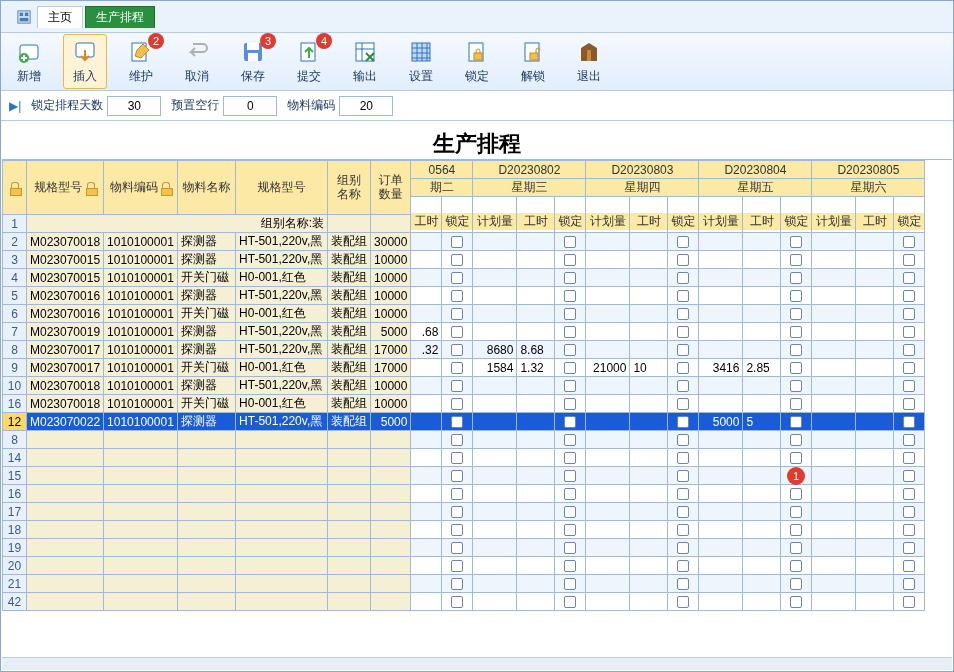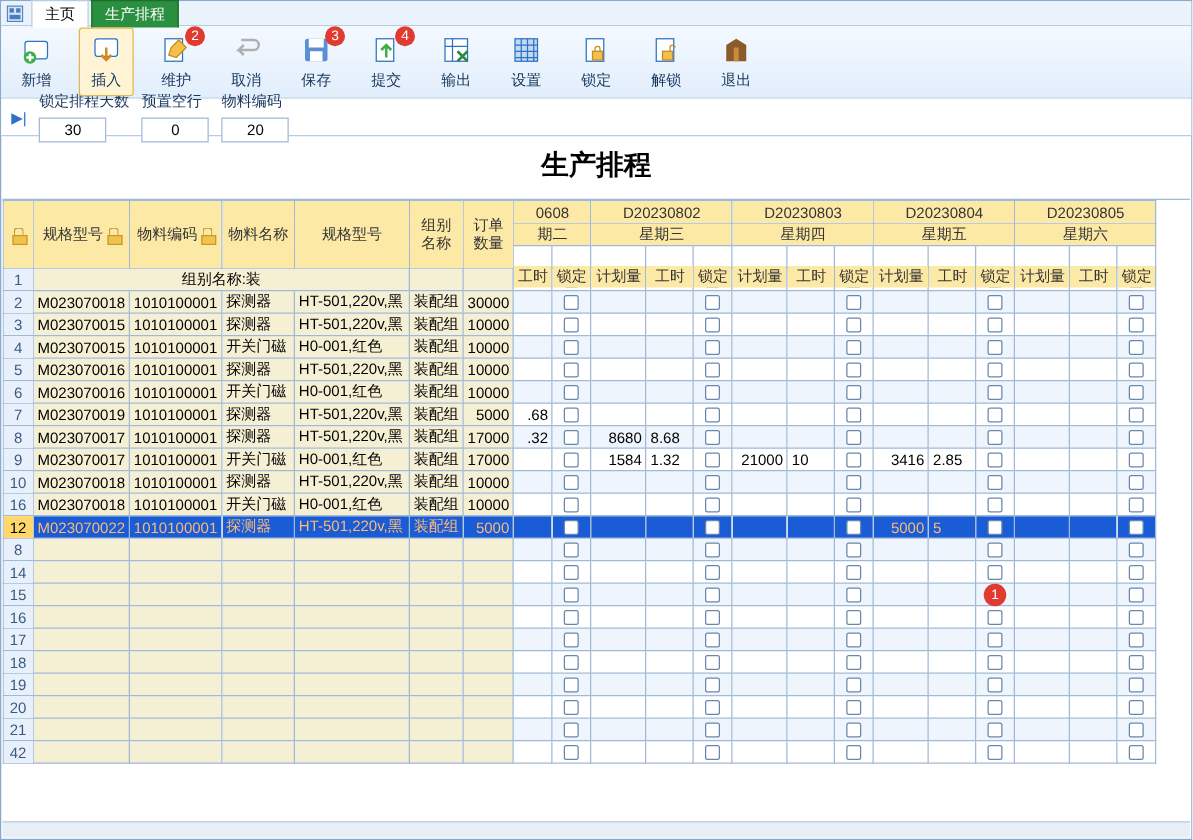--- a/index.html
+++ b/index.html
@@ -1,46 +1,46 @@
 <!DOCTYPE html>
 <html><head>
 <meta charset="utf-8">
 <style>
 * { box-sizing: border-box; margin: 0; padding: 0; }
 body { font-family: "Microsoft YaHei", SimSun, sans-serif; font-size: 12px; background: #fff; overflow: hidden; }
 .app { width: 954px; height: 672px; border: 1px solid #8aa8cc; position: relative; }
 
-.tabbar { height: 20px; background: #eaf2fb; border-bottom: 1px solid #b8cce0; display: flex; align-items: center; padding-left: 4px; gap: 2px; }
+.tabbar { height: 32px; background: #eaf2fb; border-bottom: 1px solid #b8cce0; display: flex; align-items: center; padding-left: 16px; gap: 2px; }
 .tabbar .icon-app { width: 14px; height: 14px; display: inline-block; margin-right: 4px; }
 .tab { padding: 2px 10px; font-size: 12px; border: 1px solid #b8cce0; border-bottom: none; background: #fff; cursor: pointer; }
 .tab.active { background: #2a8f3f; color: #fff; border-color:#1f6d2e; }
 
 .toolbar { height: 58px; background: linear-gradient(#f4f9ff,#e2eefc); border-bottom: 1px solid #b8cce0; display: flex; align-items: center; padding: 0 6px; gap: 12px; }
 .tbtn { display: flex; flex-direction: column; align-items: center; width: 44px; cursor: pointer; position: relative; padding:3px 0; border:1px solid transparent; border-radius:3px;}
 .tbtn.sel{ background:#fff3d6; border-color:#e0b94f;}
 .tbtn .ticon { width: 28px; height: 28px; display:flex; align-items:center; justify-content:center; }
 .tbtn .tlabel { font-size: 12px; color:#16365c; margin-top:2px;}
 .badge { position:absolute; top:-2px; right:-2px; min-width:16px; height:16px; background:#e13a30; color:#fff; border-radius:8px; font-size:11px; display:flex; align-items:center; justify-content:center; padding:0 3px;}
 
 .parambar { height: 30px; background:#fff; border-bottom:1px solid #b8cce0; display:flex; align-items:center; padding:0 8px; gap:10px; color:#16365c;}
-.parambar .pgroup{display:flex;align-items:flex-start;gap:4px;flex-direction:column;}
+.parambar .pgroup{display:flex;align-items:center;gap:4px;}
 .parambar input{ width:54px; height:20px; border:1px solid #9fb9d6; text-align:center; font-size:12px;}
 .titlebar{ text-align:center; font-size:22px; font-weight:bold; padding:8px 0 10px; }
 
 .gridwrap{ position:absolute; left:1px; right:1px; bottom:14px; top:158px; overflow:auto; border-top:1px solid #9fb9d6;}
 .grid{ border-collapse:collapse; table-layout:fixed; }
 .grid th,.grid td{ border:1px solid #9fb9d6; font-size:12px; height:18px; padding:0 3px; overflow:hidden; white-space:nowrap; text-overflow:ellipsis;}
 .grid th{ background:#fde9a6; font-weight:normal; text-align:center; color:#333; position:sticky; }
 .grid th.h1{ top:0; z-index:6; }
 .grid th.h2{ top:18px; z-index:5; }
 .grid th.h3{ top:52px; z-index:4; }
 .rownum{ width:22px; text-align:center; background:#e8f1fb; color:#3b5a82; position:sticky; left:0; z-index:3;}
 .fz{ background:#f5efd4;}
 .grid tr.even td:not(.rownum):not(.fz){ background:#eef5fd;}
-.grid tr.sel td{ background:#1a5bd6 !important; color:#fdba74; }
+.grid tr.sel td{ background:#1a5bd6 !important; color:#ffffff; }
 .grid tr.sel td.rownum{ background:#ffd76b !important; color:#000;}
 .chk{ width:12px;height:12px;border:1px solid #6a86ac;border-radius:2px;display:inline-block;vertical-align:middle;background:#fff;}
 .grid .dcell{ text-align:right; }
 .grid .dcell-left{ text-align:left; }
 .lockico{width:10px;height:12px;display:inline-block;vertical-align:middle;}
 .lockico::before{content:"";display:block;width:6px;height:5px;border:1px solid #c49a2e;border-bottom:none;border-radius:3px 3px 0 0;margin:0 auto;}
 .lockico::after{content:"";display:block;width:10px;height:6px;background:#f2c24b;border:1px solid #c49a2e;}
 
 .hscroll{position:absolute;left:1px;right:1px;bottom:1px;height:13px;background:#e8eef6;border-top:1px solid #b8cce0;}
 .callout{position:absolute; width:18px;height:18px;background:#e13a30;color:#fff;border-radius:9px;display:flex;align-items:center;justify-content:center;font-size:11px;z-index:20;}
@@ -218,21 +218,21 @@
 </colgroup>
 <thead>
 <tr>
   <th class="h1" rowspan="3"><span class="lockico"></span></th>
   <th class="h1" rowspan="3"><span>规格型号</span> <span class="lockico"></span></th>
   <th class="h1" rowspan="3"><span>物料编码</span> <span class="lockico"></span></th>
   <th class="h1" rowspan="3">物料名称</th>
   <th class="h1" rowspan="3">规格型号</th>
   <th class="h1" rowspan="3" style="line-height:1.1;">组别<br>名称</th>
   <th class="h1" rowspan="3" style="line-height:1.1;">订单<br>数量</th>
-  <th class="h1" colspan="2">0608</th>
+  <th class="h1" colspan="2">0564</th>
   <th class="h1" colspan="3">D20230802</th>
   <th class="h1" colspan="3">D20230803</th>
   <th class="h1" colspan="3">D20230804</th>
   <th class="h1" colspan="3">D20230805</th>
 </tr>
 <tr>
   <th class="h2" colspan="2">期二</th>
   <th class="h2" colspan="3">星期三</th>
   <th class="h2" colspan="3">星期四</th>
   <th class="h2" colspan="3">星期五</th>
@@ -251,21 +251,21 @@
             <th class="h3">工时</th>
             <th class="h3">锁定</th>
   <th class="h3">计划量</th>
             <th class="h3">工时</th>
             <th class="h3">锁定</th>
 </tr>
 </thead>
 <tbody id="gbody">
           <tr>
             <td class="rownum">1</td>
-            <td class="fz" colspan="4" style="text-align:center">组别名称:装</td>
+            <td class="fz" colspan="4" style="text-align:right">组别名称:装</td>
             <td class="fz"></td>
             <td class="fz"></td>
             <td class="dcell">10</td>
             <td style="text-align:center"><span class="chk"></span></td>
             <td class="dcell">10</td>
             <td class="dcell-left"></td>
             <td style="text-align:center"><span class="chk"></span></td>
             <td class="dcell">10</td>
             <td class="dcell-left"></td>
             <td style="text-align:center"><span class="chk"></span></td>

